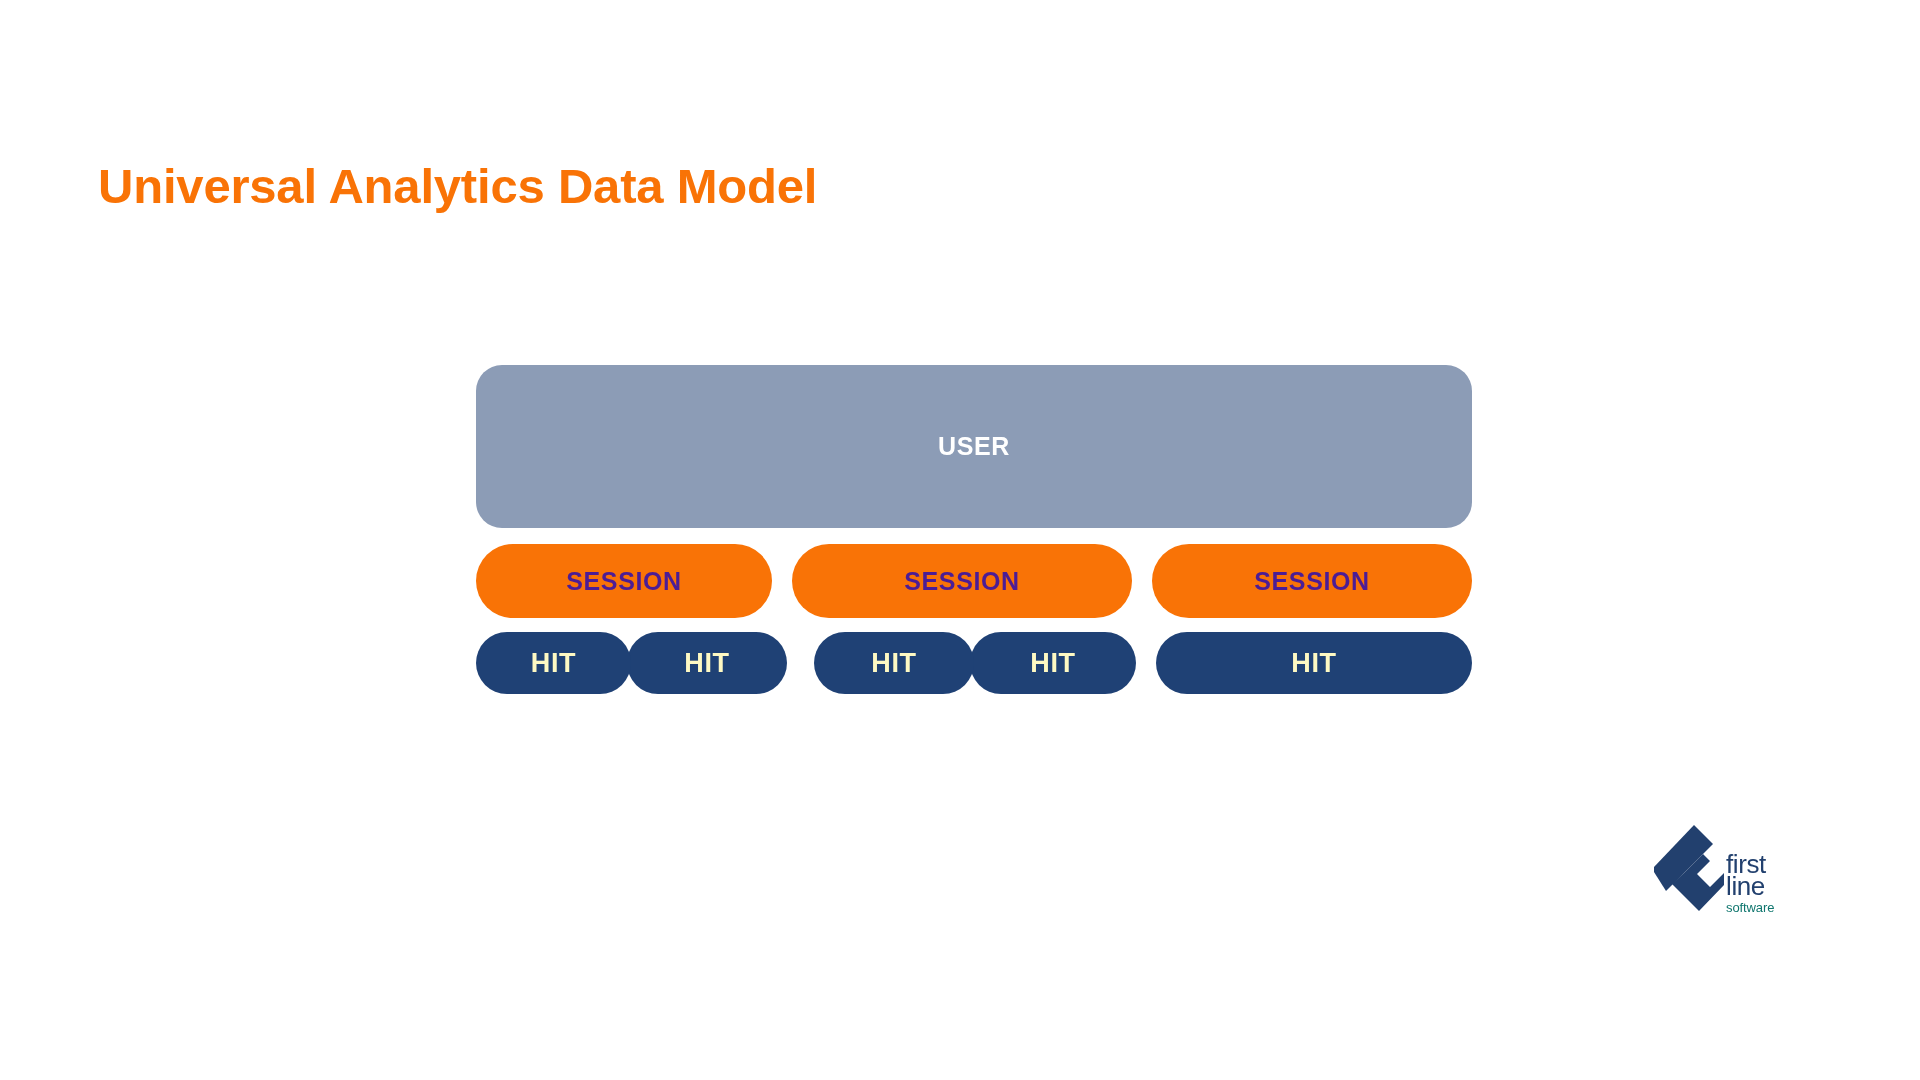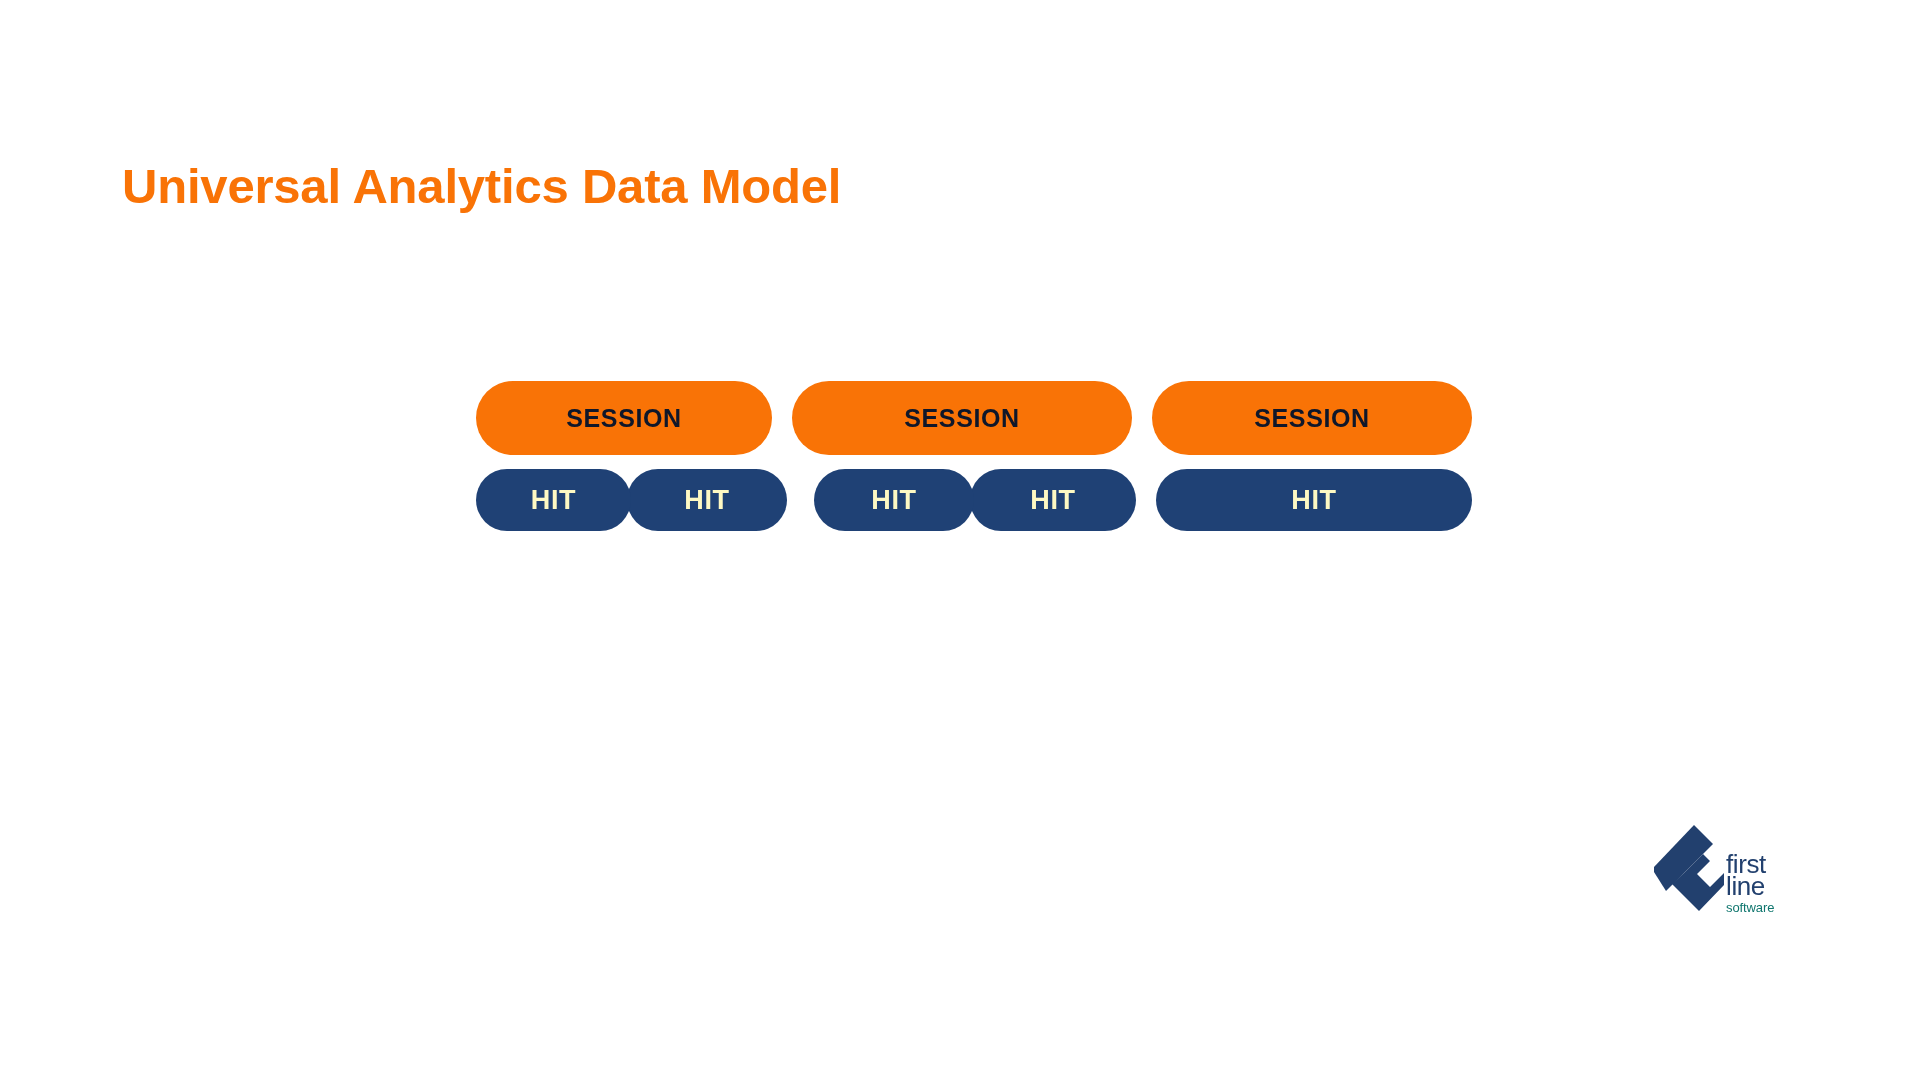--- a/index.html
+++ b/index.html
@@ -19,21 +19,20 @@
   
   .slide-title {
     position: absolute;
     left: 98px;
     top: 158px;
     font-size: 49px;
     font-weight: bold;
     color: #F97306;
     letter-spacing: -0.2px;
     white-space: nowrap;
-    margin-left: 24px;
   }
 
   
   .diagram {
     position: absolute;
     left: 476px;
     top: 365px;
     width: 996px;
   }
 
@@ -70,21 +69,21 @@
     width: 100%;
     height: 74px;
     background: #F97306;
     border-radius: 37px;
     display: flex;
     align-items: center;
     justify-content: center;
     box-sizing: border-box;
   }
   .session-pill .label {
-    color: #0f172a;
+    color: #4c1d95;
     font-size: 25px;
     font-weight: bold;
     letter-spacing: 0.6px;
   }
 
   .hit-row {
     position: relative;
     width: 996px;
     height: 62px;
     margin-top: 14px;
@@ -150,20 +149,23 @@
     letter-spacing: -0.1px;
   }
 </style>
 </head>
 <body>
 
 <div class="slide-title">Universal Analytics Data Model</div>
 
 <div class="diagram">
 
+  <div class="user-box">
+    <span class="label">USER</span>
+  </div>
 
   <div class="session-row">
 
     <div class="session-group" style="width:296px; margin-left:0px;">
       <div class="session-pill">
         <span class="label">SESSION</span>
       </div>
     </div>
 
     <div class="session-group" style="width:340px; margin-left:20px;">

